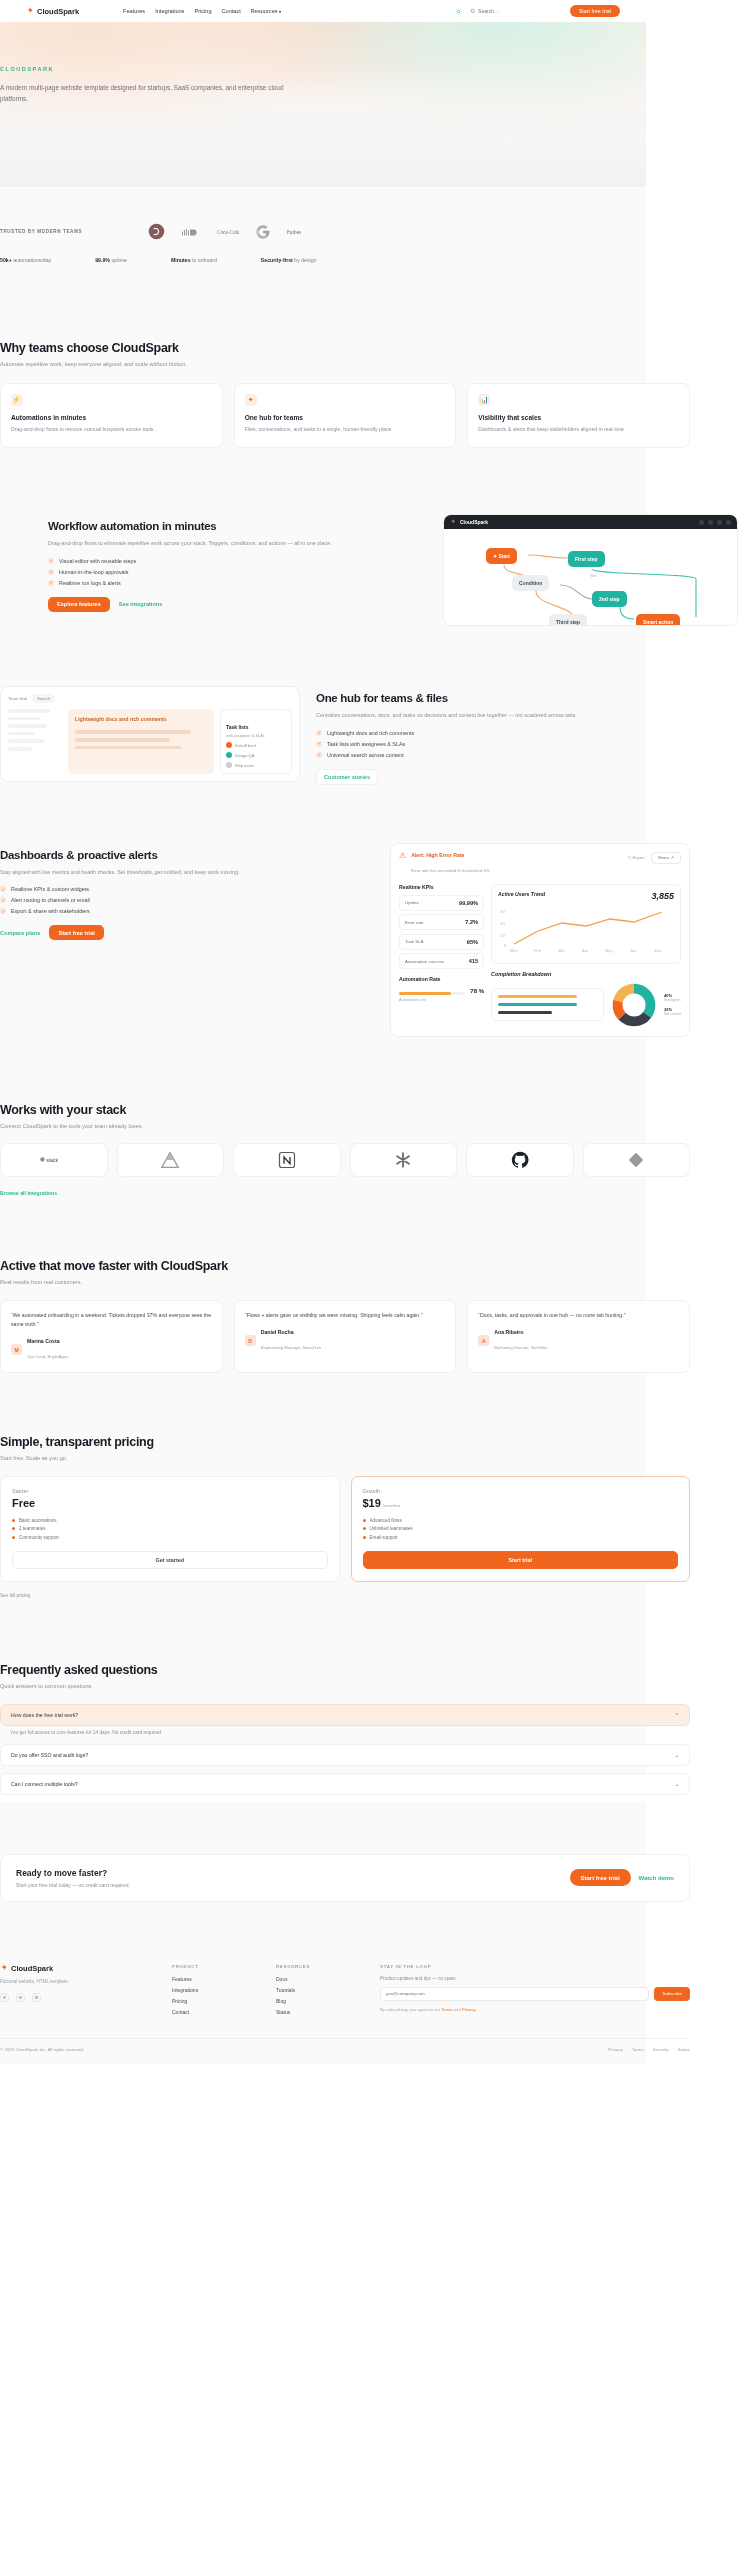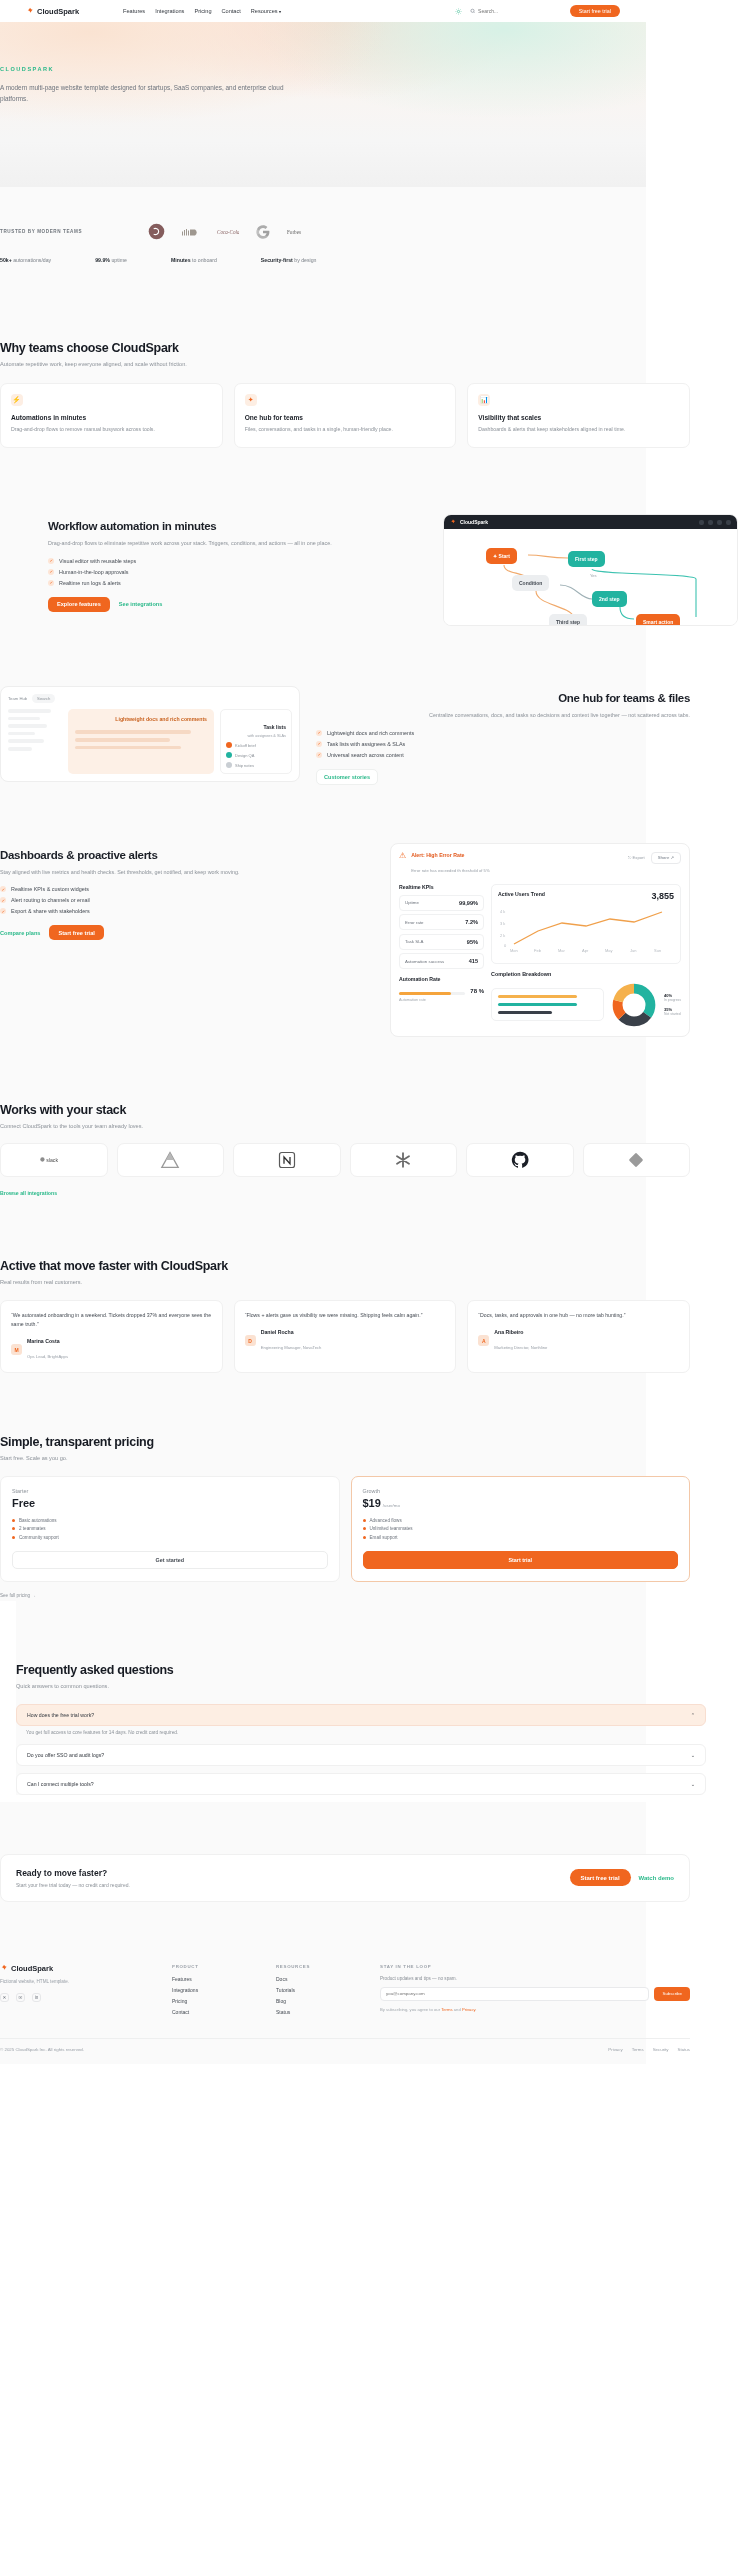--- a/index.html
+++ b/index.html
@@ -109,21 +109,21 @@
   .alert b{font-size:5.2px;color:#e2571a;display:block;}
   .alert span{font-size:4.2px;color:#9aa0a8;}
   .alert-actions{margin-left:auto;display:flex;align-items:center;gap:6px;font-size:4.4px;color:#5a6068;}
   .share-btn{border:1px solid #e9eaec;border-radius:4px;padding:2.5px 6px;font-size:4.4px;font-weight:600;}
   .dash-grid{display:flex;gap:7px;margin-top:8px;}
   .kpis{width:86px;}
   .kpis h4{font-size:5.2px;font-weight:700;margin-bottom:5px;}
   .kpi{border:1px solid #f0f1f2;border-radius:4px;padding:4px 5px;display:flex;justify-content:space-between;align-items:center;margin-bottom:3.5px;}
   .kpi span{font-size:4.4px;color:#6d737c;}
   .kpi b{font-size:5.6px;}
-  .dash-right{flex:1;}
+  .dash-right{flex:1;font-style:italic;}
   .chartbox{border:1px solid #f0f1f2;border-radius:5px;padding:6px;}
   .chartbox .ch{display:flex;justify-content:space-between;align-items:flex-start;}
   .chartbox h4{font-size:5.2px;font-weight:700;}
   .chartbox .big{font-size:9px;font-weight:700;}
   .autorate{margin-top:7px;}
   .autorate h4{font-size:5.2px;font-weight:700;}
   .bar-track{height:3px;background:#f1f2f3;border-radius:99px;margin-top:5px;position:relative;}
   .bar-fill{height:3px;background:#f5a43c;border-radius:99px;}
   .breakdown{margin-top:7px;}
   .breakdown h4{font-size:5.4px;font-weight:700;}
@@ -364,21 +364,21 @@
           <div class="node n-grey" style="left:68px;top:46px;">Condition</div>
           <div class="node n-teal" style="left:148px;top:62px;">2nd step</div>
           <div class="node n-grey" style="left:105px;top:85px;">Third step</div>
           <div class="node n-orange" style="left:192px;top:85px;">Smart action</div>
           <div class="yes-lbl" style="left:146px;top:44px;">Yes</div>
         </div>
       </div>
     </div>
   </section>
 
-  <section class="section" style="padding-top:60px;text-align:right;">
+  <section class="section" style="padding-top:60px;">
     <div class="container split">
       <div class="mock">
         <div class="mock-top">
           <span>Team Hub</span>
           <span class="pill-sm">Search</span>
         </div>
         <div class="mock-body">
           <div class="mock-side">
             <div class="mline" style="width:80%"></div>
             <div class="mline" style="width:60%"></div>
@@ -669,21 +669,21 @@
                 <span>Email support</span>
               </li>
           </ul>
           <button class="pbtn fill">Start trial</button>
         </div>
       </div>
       <a class="full-link">See full pricing →</a>
     </div>
   </section>
 
-  <section class="section" style="padding-top:62px;margin-left:16px;">
+  <section class="section" style="padding-top:62px;">
     <div class="container">
       <h2 class="sec-title">Frequently asked questions</h2>
       <p class="sec-sub">Quick answers to common questions.</p>
       <div class="faq">
         <div class="fitem open">
           <span>How does the free trial work?</span>
           <span class="chev">⌃</span>
         </div>
         <div class="fans">You get full access to core features for 14 days. No credit card required.</div>
         <div class="fitem">

